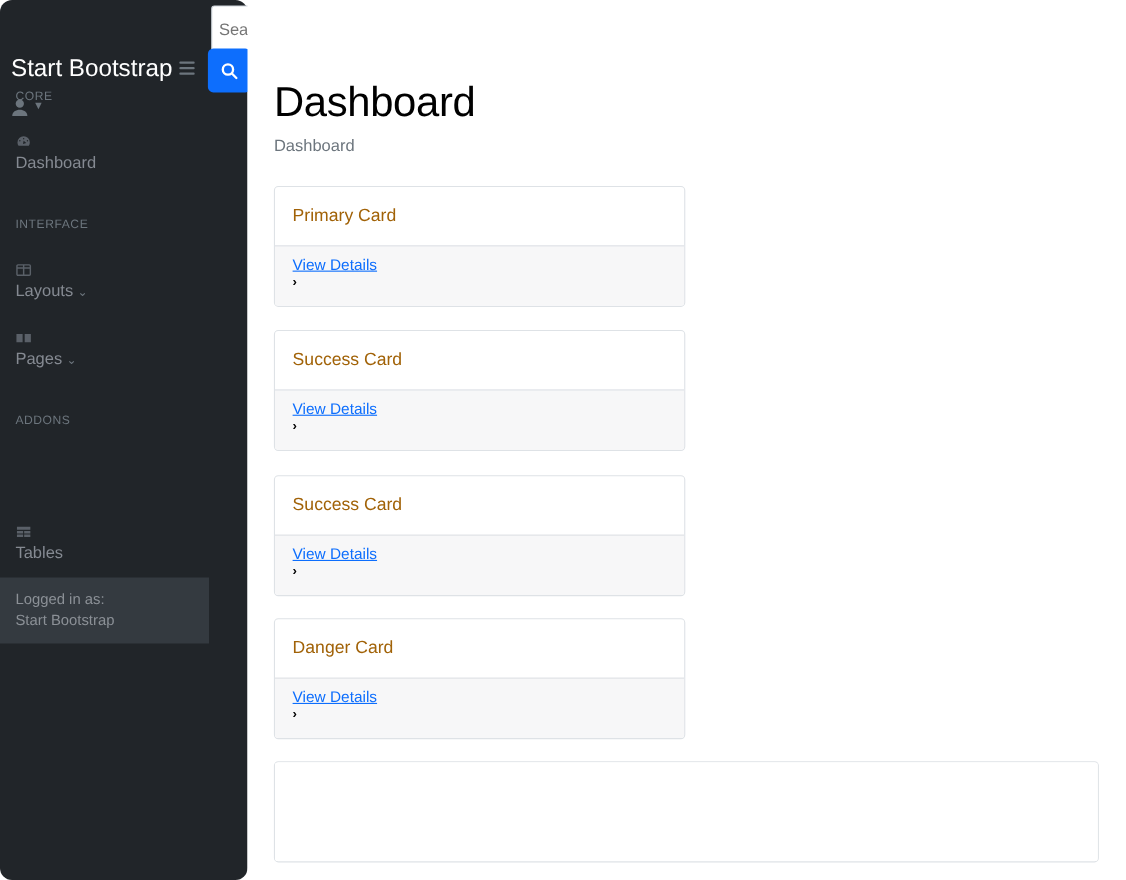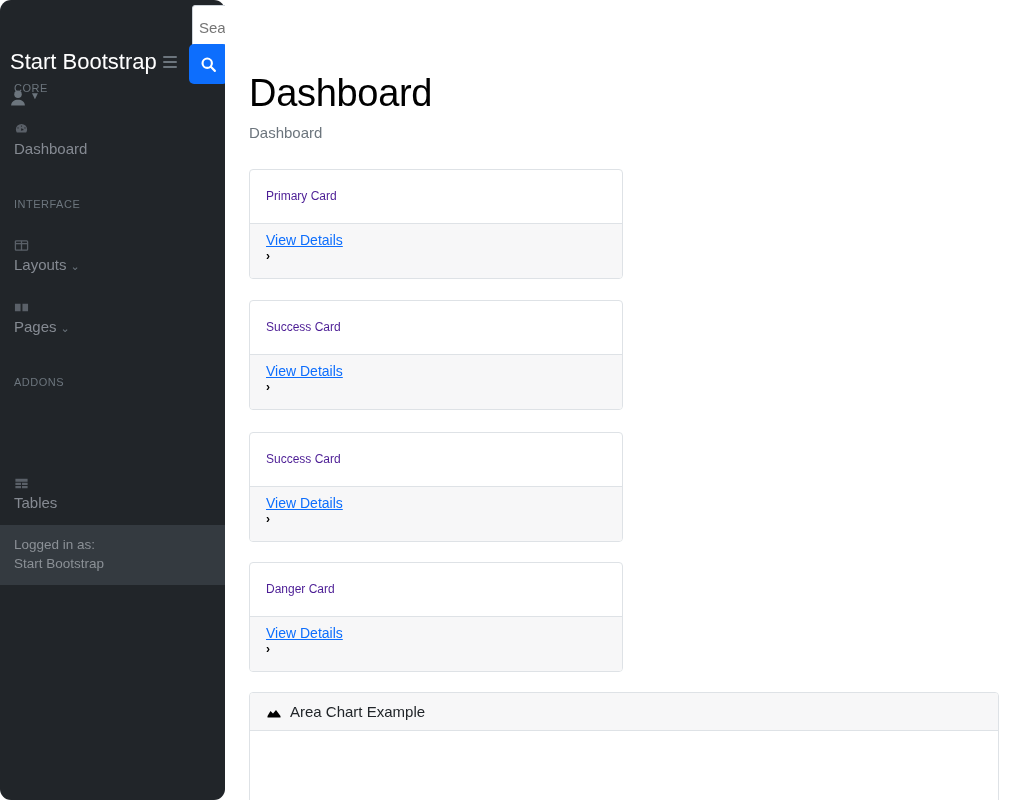--- a/index.html
+++ b/index.html
@@ -44,21 +44,21 @@
   .caret { display:inline-block; color:#6c757d; font-size:11px; margin-left:4px; }
 
   
   #user-dropdown {
     position:absolute; left:8px; top:88px; cursor:pointer;
     color:#6c757d;
   }
   #user-dropdown .caret-sm { font-size:10px; margin-left:2px; position:relative; top:-3px; }
 
   #sidebar-footer {
-    position:absolute; left:0; top:525px; width:225px; height:60px;
+    position:absolute; left:0; top:525px; width:190px; height:60px;
     background:#343a40; color:#8b9096; font-size:13.5px;
     padding:10px 14px; line-height:19px;
   }
 
   
   #search-input {
     position:absolute; left:192px; top:5px; width:42px; height:44px;
     background:#fff; border:1px solid #ced4da; border-radius:3px;
     font-size:15px; color:#9aa0a6; padding:2px 6px; outline:none;
     font-family:"Liberation Sans", sans-serif;
@@ -79,21 +79,21 @@
     position:absolute; left:24px; top:124px;
     font-size:15px; color:#6c757d;
   }
 
   .card {
     position:absolute; left:24px; width:374px;
     background:#fff; border:1px solid #dee2e6; border-radius:4px;
     overflow:hidden;
   }
   .card-body { padding:16px; height:53px; }
-  .card-title { font-size:12px; color:#4c1d95; line-height:21px; }
+  .card-title { font-size:16px; color:#a16207; line-height:21px; }
   .card-footer {
     background:#f7f7f8; border-top:1px solid #dee2e6;
     padding:8px 16px 10px 16px; height:55px;
   }
   .card-link {
     color:#0d6efd; font-size:14px; text-decoration:underline; cursor:pointer;
     display:block; line-height:16px;
   }
   .card-chevron {
     display:block; color:#000; font-size:12px; font-weight:bold; line-height:17px;
@@ -225,24 +225,16 @@
       <div class="card-body">
         <div class="card-title">Danger Card</div>
       </div>
       <div class="card-footer">
         <a class="card-link">View Details</a>
         <span class="card-chevron">›</span>
       </div>
     </div>
 
     <div id="chart-card">
-      <div id="chart-card-header">
-        <span class="hdr-icon">
-          <svg width="16" height="16" viewBox="0 0 16 16" fill="currentColor">
-            <path d="M1.5 2v11.5h13V12L10 6 7 9.5 4.5 7 1.5 12z"></path>
-          </svg>
-        </span>
-        <span>Area Chart Example</span>
-      </div>
       <div id="chart-card-body"></div>
     </div>
   </main>
 </div>
 
 </body></html>

